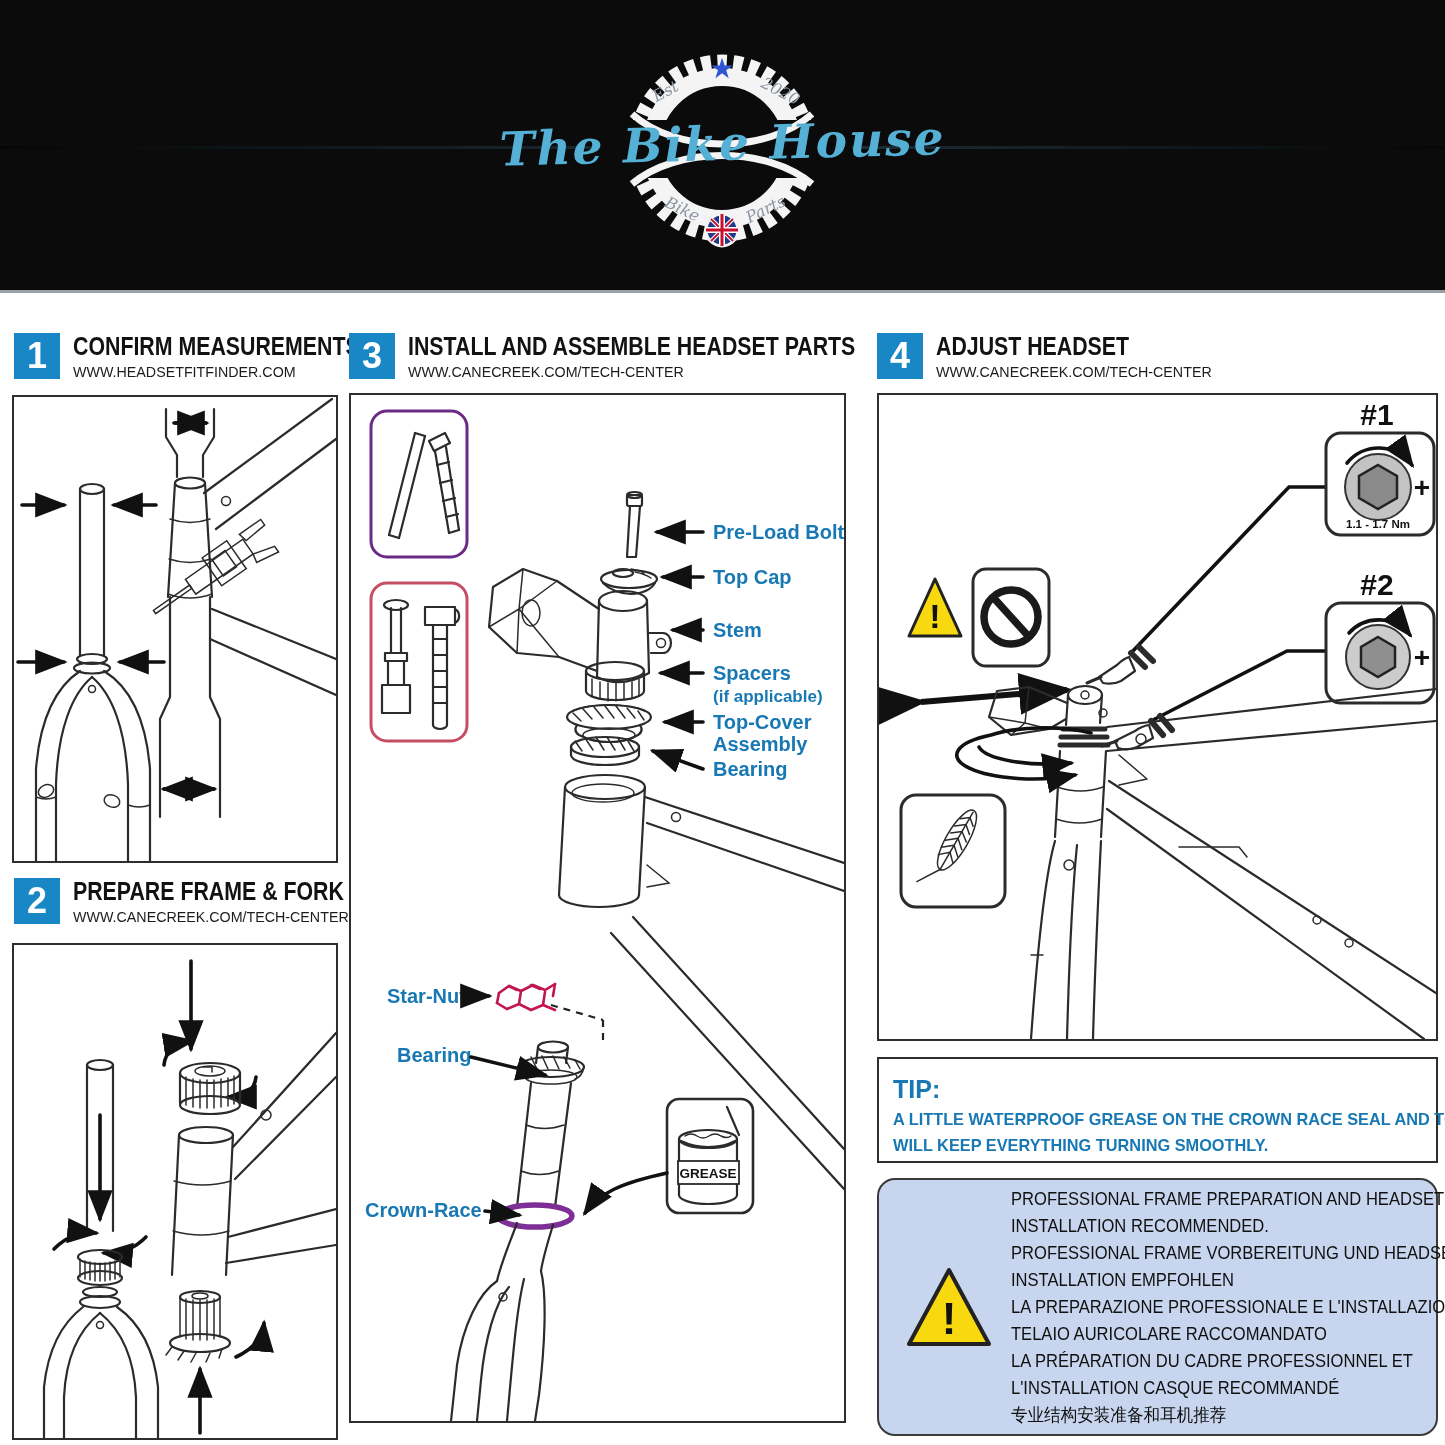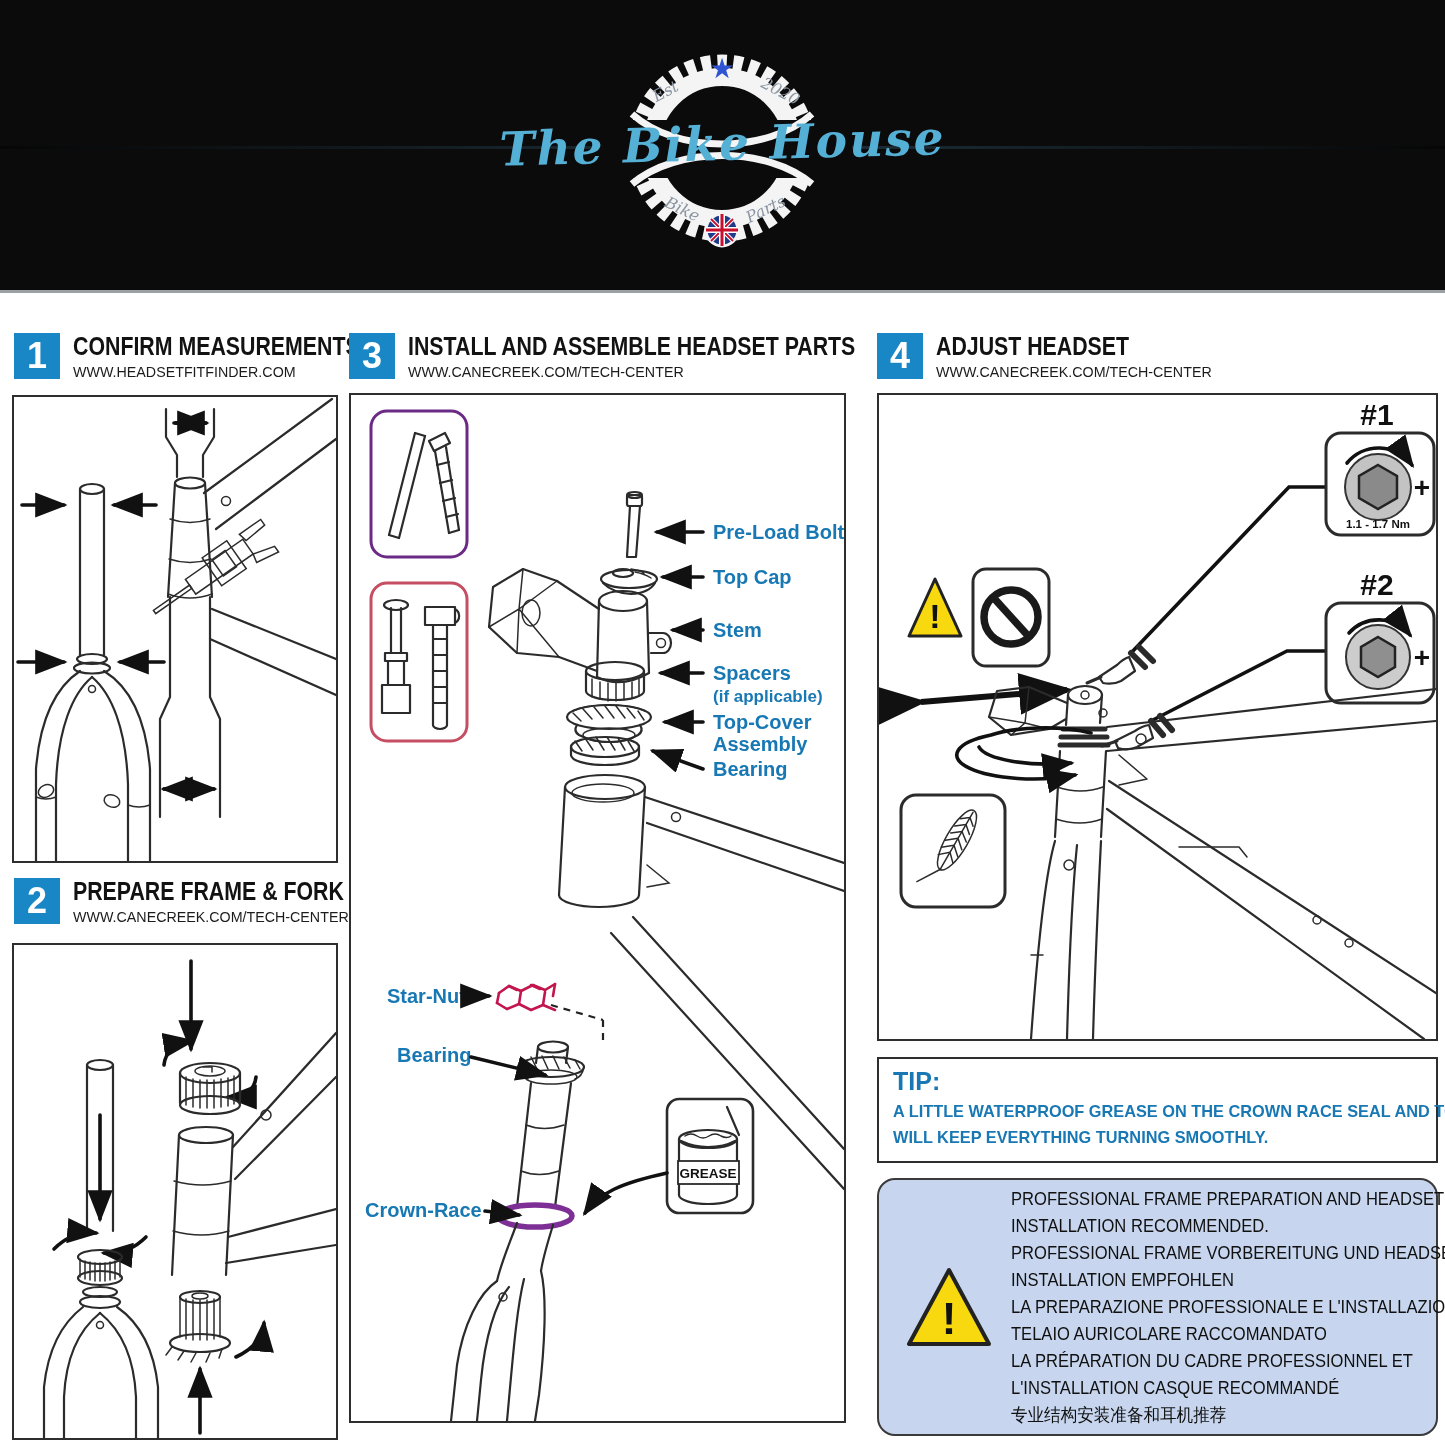--- a/index.html
+++ b/index.html
@@ -25,21 +25,21 @@
   
   .panel{position:absolute;background:#fff;border:2px solid #2e2e2e;box-sizing:border-box;}
   .panel svg{display:block;}
   
   .ln{stroke:#2b2b2b;stroke-width:2.2;fill:none;stroke-linecap:round;stroke-linejoin:round;}
   .lt{stroke:#2b2b2b;stroke-width:1.5;fill:none;stroke-linecap:round;}
   .lb{stroke:#111;stroke-width:3.6;fill:none;stroke-linecap:round;}
   .lbl{font:600 20px "Liberation Sans",sans-serif;fill:#1878b4;}
   .lbl-s{font:600 17px "Liberation Sans",sans-serif;fill:#1878b4;}
   
-  .tip{padding:8px 14px;}
+  .tip{padding:16px 14px;}
   .tip-title{font-size:25px;font-weight:bold;color:#1878b4;}
   .tip-lines{margin-top:3px;font-size:17px;font-weight:bold;color:#1878b4;line-height:26px;
              transform:scaleX(.96);transform-origin:left top;white-space:nowrap;}
   
   .warnbox{border-radius:18px;border:2.5px solid #3a3a3a;background:#c7d6ee;display:flex;
            align-items:center;}
   .warn-tri{margin-left:24px;flex:0 0 auto;}
   .warn-text{margin-left:16px;font-size:18px;color:#101010;line-height:27px;
              transform:scaleX(.92);transform-origin:left center;white-space:nowrap;}
 </style>

